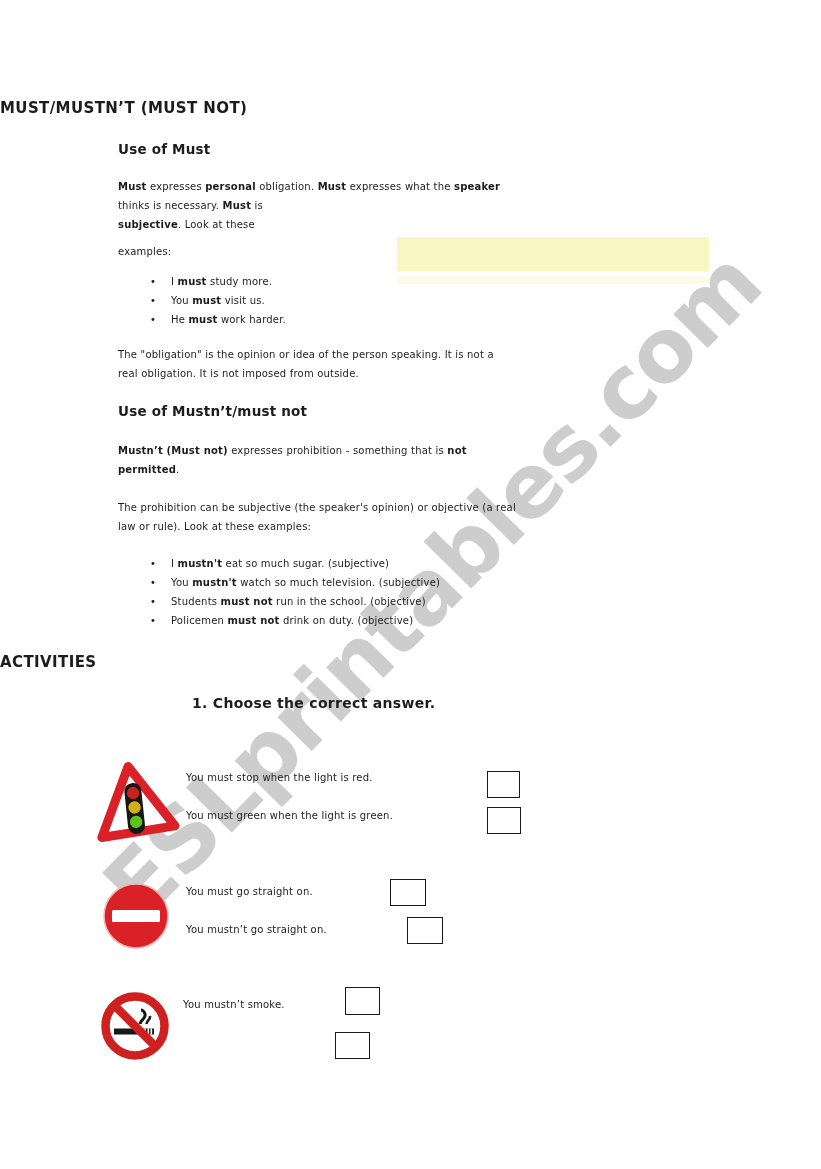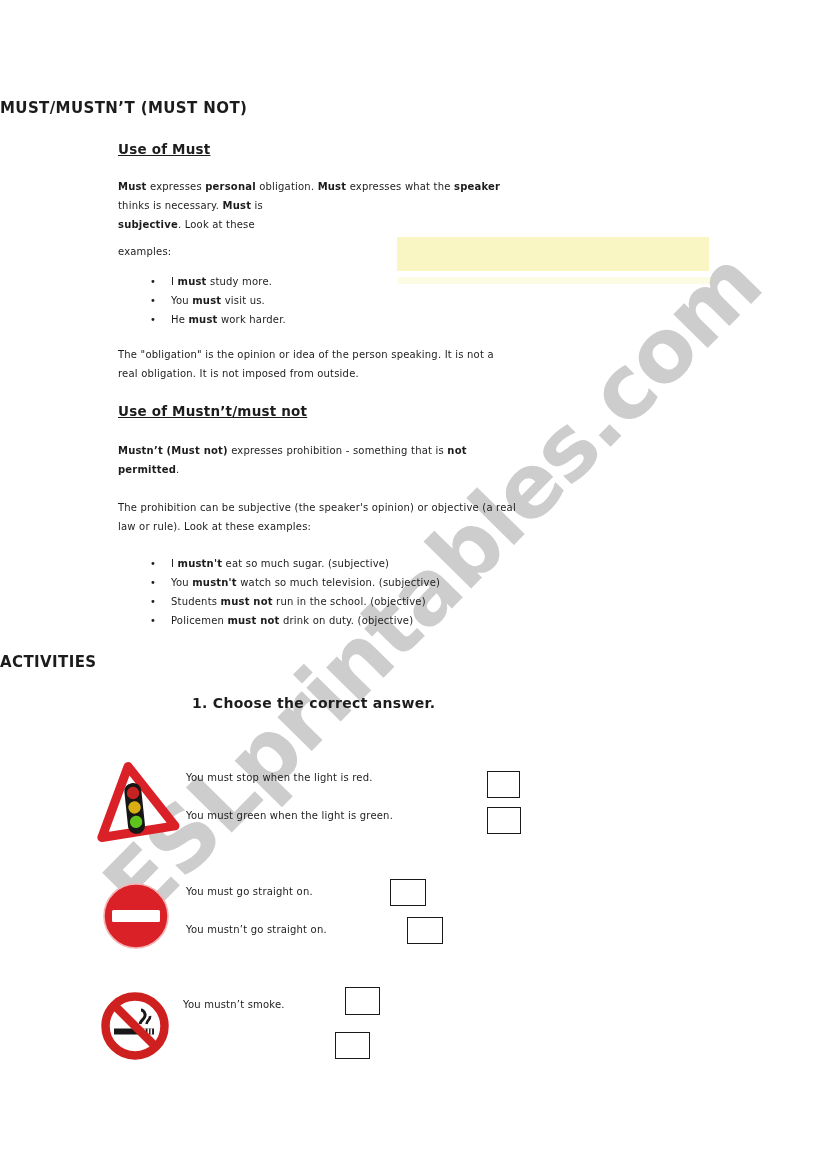--- a/index.html
+++ b/index.html
@@ -4,21 +4,21 @@
 <style>
   html,body{margin:0;padding:0;background:#fff;}
   .page{
     position:relative;width:821px;height:1169px;background:#ffffff;
     overflow:hidden;font-family:"DejaVu Sans","Liberation Sans",sans-serif;
     color:#1c1c1c;
   }
   .t{position:absolute;font-size:10px;white-space:nowrap;z-index:2;letter-spacing:0.2px;}
   .center{left:0;width:797px;text-align:left;}
   .title{font-weight:bold;font-size:15px;letter-spacing:0.4px;}
-  .hsec{font-weight:bold;font-size:13.5px;text-decoration:underline;}
+  .hsec{font-weight:bold;font-size:13.5px;}
   .bold15{font-weight:bold;font-size:15px;letter-spacing:0.4px;}
   .bold14{font-weight:bold;font-size:14px;letter-spacing:0.3px;margin-left:40px;}
   .bullet .dot{display:inline-block;width:21px;}
   .hl-box{position:absolute;z-index:0;background:#f9f6c4;}
   .hl-strip{position:absolute;z-index:0;background:#fcfbe3;}
   .watermark{
     position:absolute;left:432px;top:585px;z-index:1;
     transform:translate(-50%,-50%) rotate(-45.5deg);
     font-weight:bold;font-size:88px;letter-spacing:-2px;
     color:rgba(164,164,164,0.55);white-space:nowrap;

